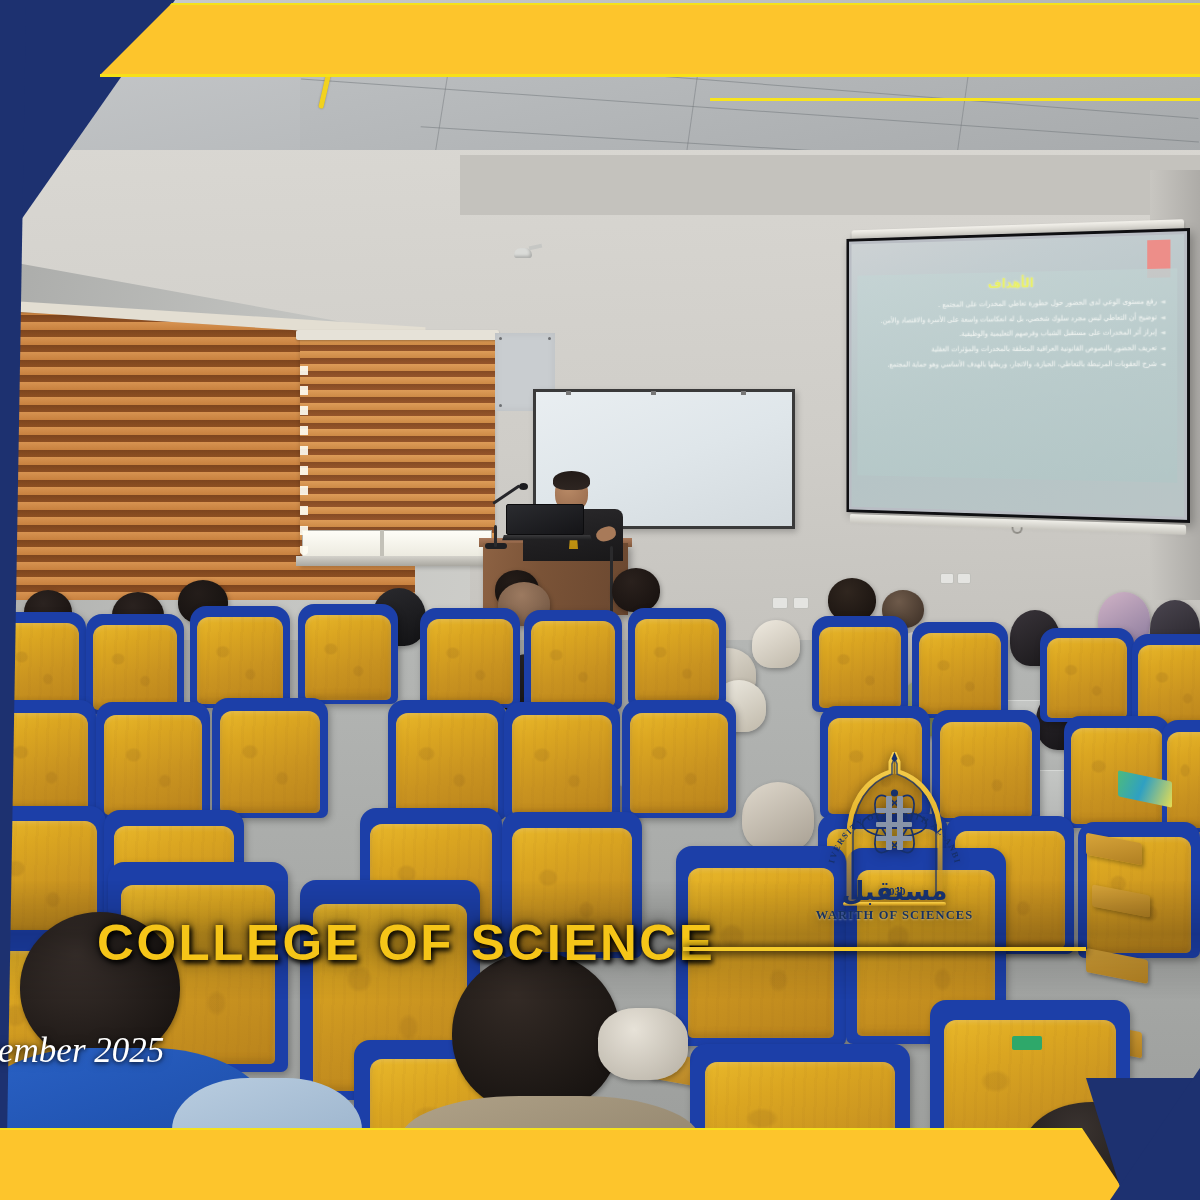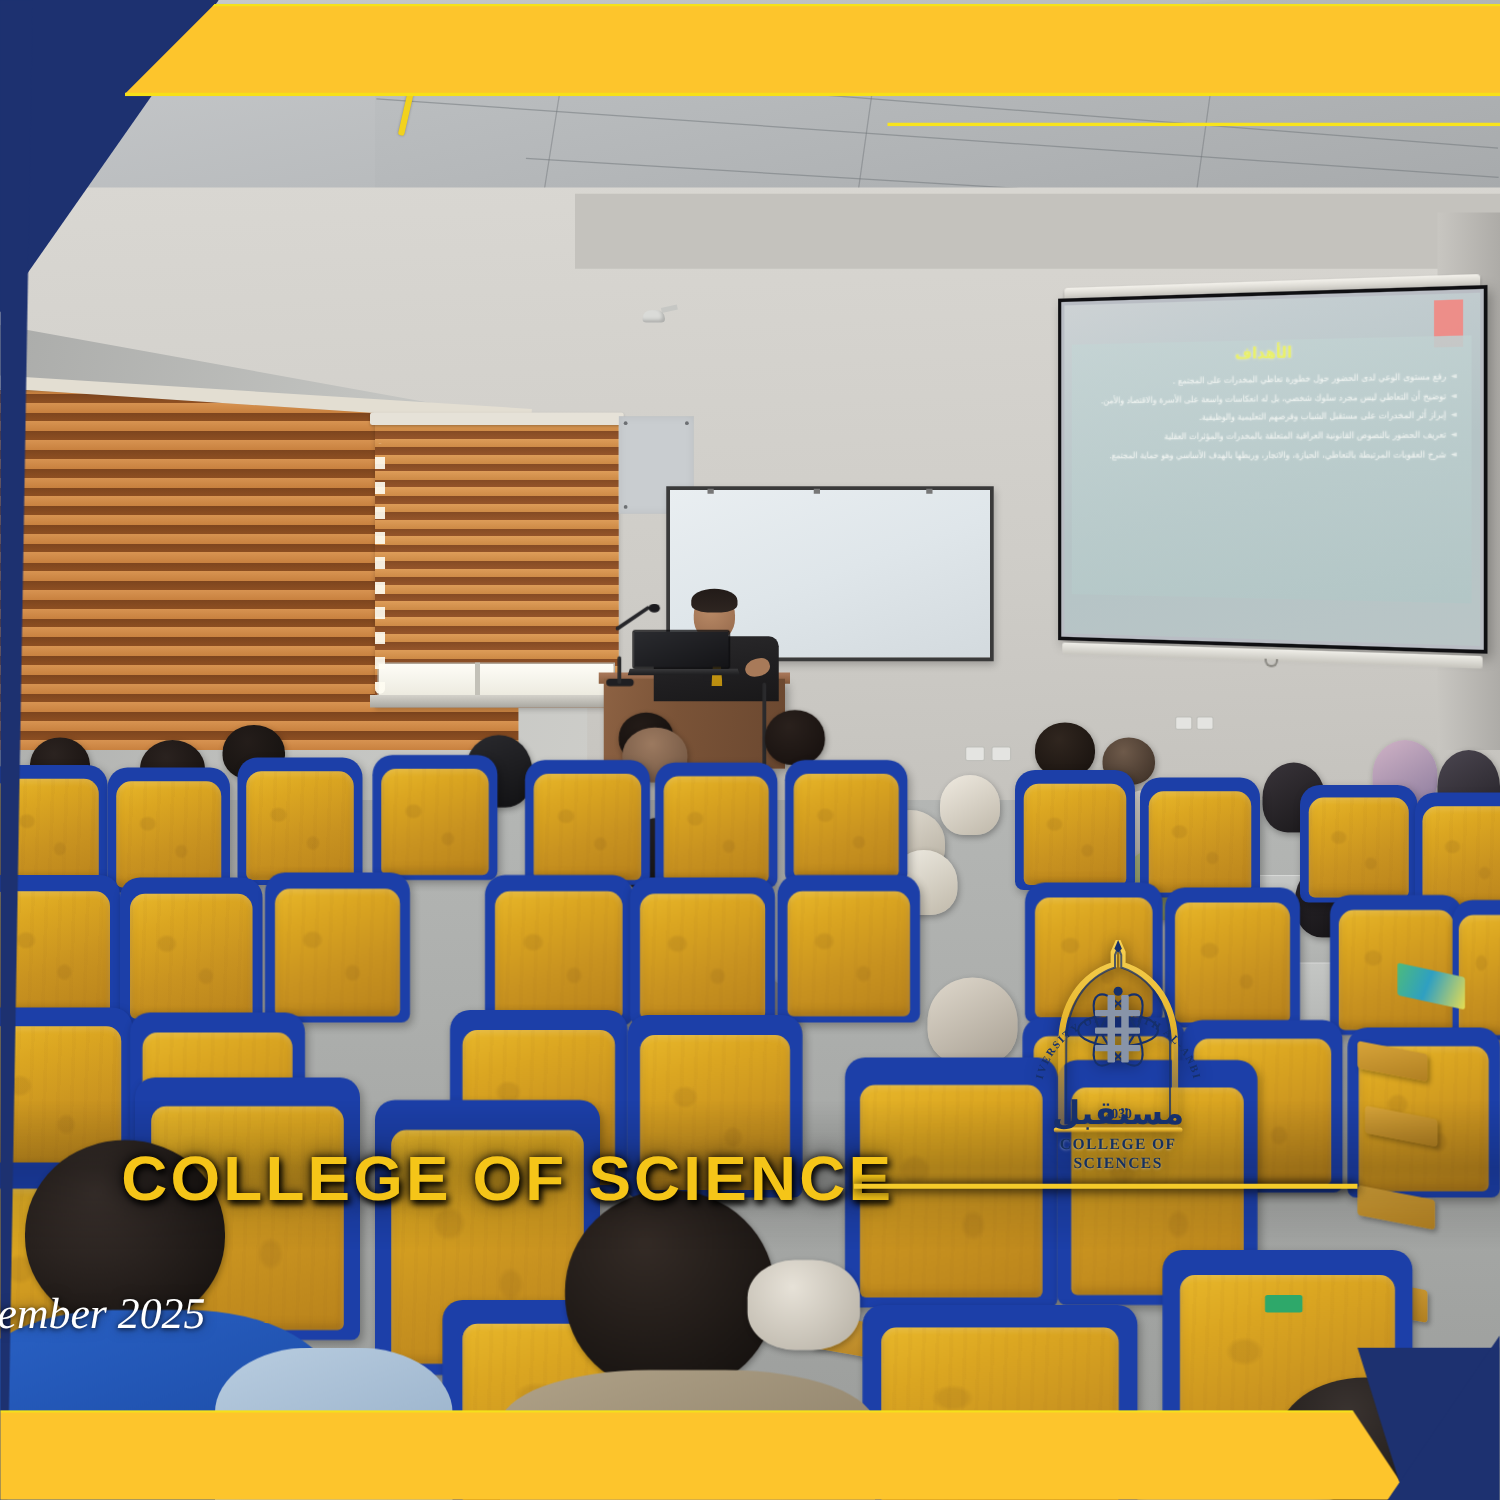--- a/index.html
+++ b/index.html
@@ -750,16 +750,16 @@
         <rect x="64" y="56" width="36" height="5" rx="1"></rect>
         <rect x="64" y="70" width="36" height="5" rx="1"></rect>
         <rect x="64" y="84" width="36" height="5" rx="1"></rect>
       </g>
       <circle cx="82.5" cy="41" r="3.6" fill="#16306c"></circle>
 
       <rect x="31" y="150" width="103" height="4" rx="2" fill="url(#gold)"></rect>
     </svg>
     <div class="logo-arabic2">مستقبل</div>
     <div class="logo-year">2030</div>
-    <div class="logo-bottom">COLLEGE OF SCIENCES</div>
+    <div class="logo-bottom">WARITH OF SCIENCES</div>
   </div>
 
 </div>
 
 </body></html>

